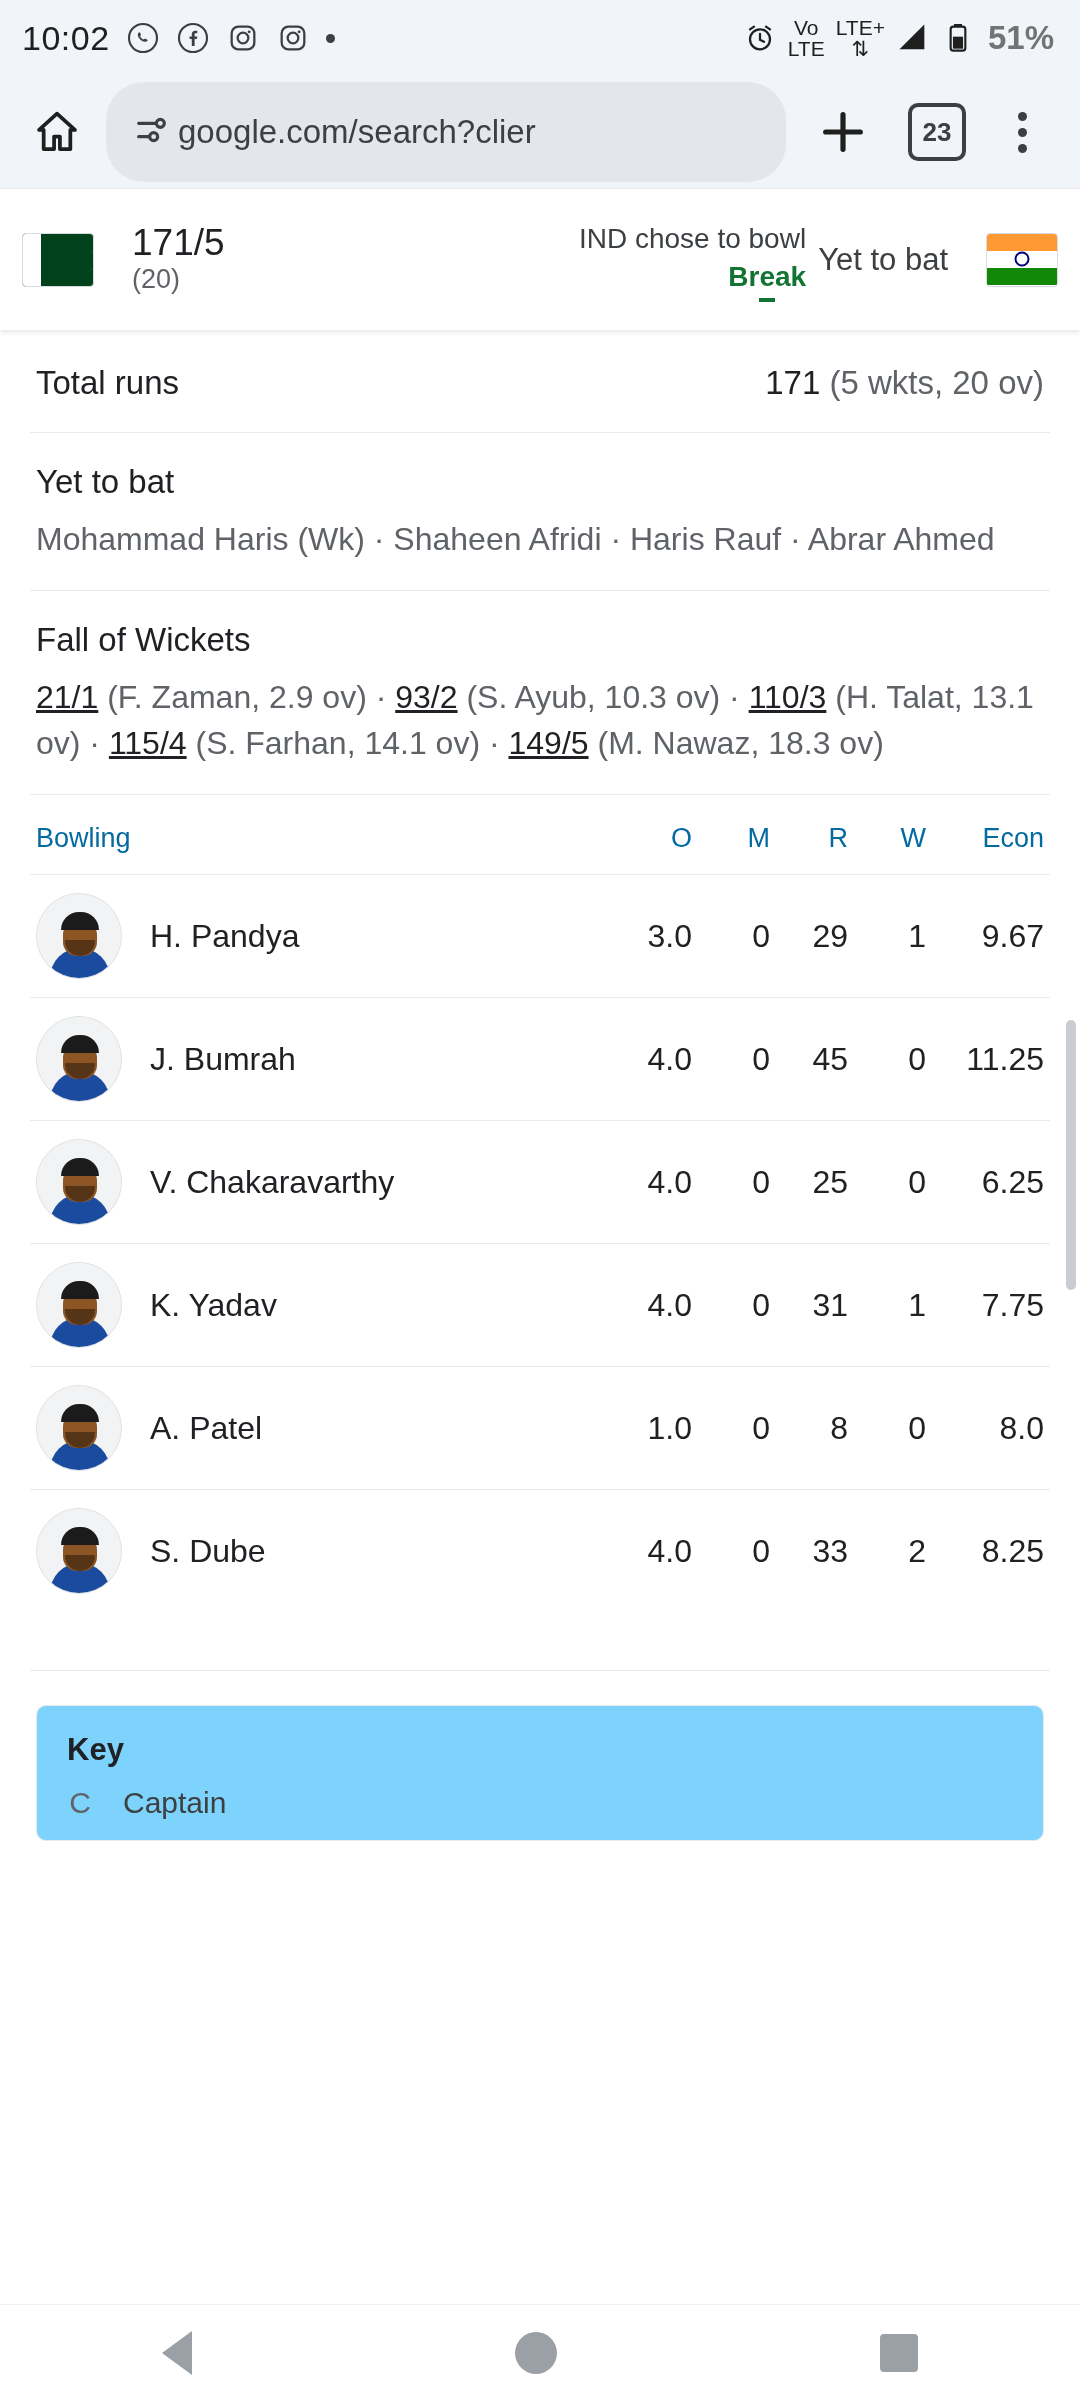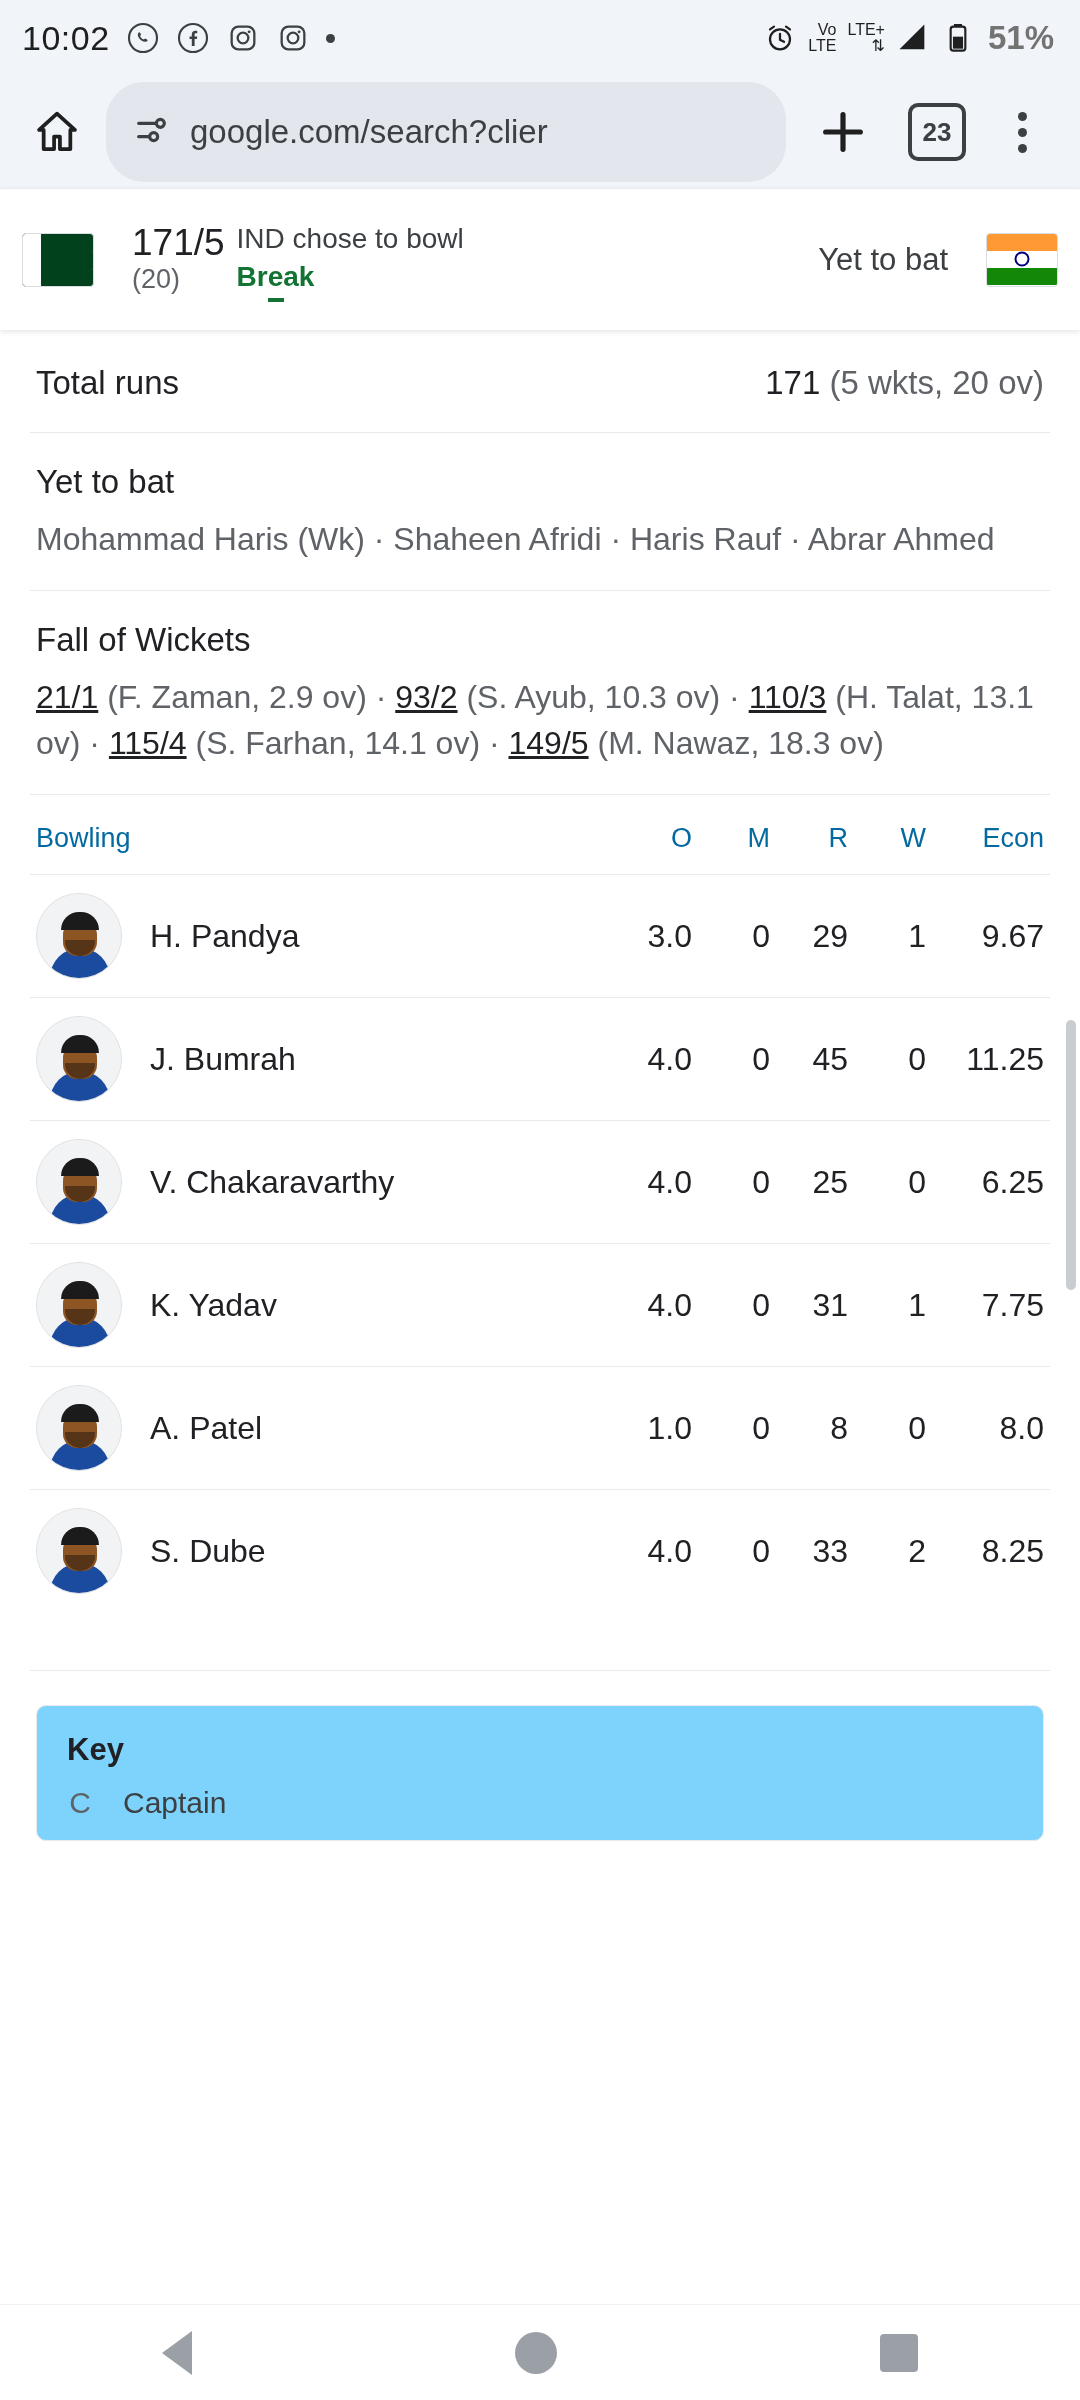--- a/index.html
+++ b/index.html
@@ -20,42 +20,42 @@
     justify-content: space-between;
     padding: 0 26px 0 22px;
   }
   .sb-left { display: flex; align-items: center; gap: 16px; }
   .sb-clock { font-size: 34px; color: #1f1f1f; letter-spacing: .5px; }
   .sb-icon { width: 34px; height: 34px; display: inline-flex; align-items: center; justify-content: center; }
   .sb-icon svg { display: block; }
   .sb-dot { width: 9px; height: 9px; border-radius: 50%; background: #3c4043; }
   .sb-right { display: flex; align-items: center; gap: 11px; }
   .sb-net { font-size: 15px; line-height: 1.0; color: #1f1f1f; text-align: center; }
-  .sb-net small { display: block; font-size: 16px; text-align: right; }
+  .sb-net small { display: block; font-size: 21px; }
   .sb-batt-pct { font-size: 33px; font-weight: bold; color: #737373; margin-left: 2px; }
 
   
   .browserbar {
     height: 112px;
     background: #f1f4f9;
     display: flex;
     align-items: center;
     padding: 0 26px 0 22px;
     gap: 8px;
   }
   .home-btn { width: 70px; height: 70px; display: flex; align-items: center; justify-content: center; }
   .omnibox {
     flex: 1;
     height: 100px;
     background: #e3e7ed;
     border-radius: 38px;
     display: flex;
     align-items: center;
     padding: 0 26px;
-    gap: 18px;
+    gap: 6px;
     margin-left: 6px;
     max-width: 700px;
   }
   .omni-url {
     font-size: 33px;
     color: #3c4043;
     white-space: nowrap;
     overflow: hidden;
   }
   .plus-btn { width: 78px; height: 78px; display: flex; align-items: center; justify-content: center; margin-left: 10px; }
@@ -100,21 +100,21 @@
   .flag-in { display: flex; flex-direction: column; }
   .flag-in span { display: block; height: 33.33%; }
   .flag-in .s1 { background: #ff9933; }
   .flag-in .s2 { background: #ffffff; position: relative; }
   .flag-in .s3 { background: #138808; }
   .flag-in .chakra { position: absolute; left: 50%; top: 50%; transform: translate(-50%,-50%); width: 15px; height: 15px; border: 2px solid #000080; border-radius: 50%; }
 
   .sh-score { margin-left: 26px; }
   .sh-runs { font-size: 37px; color: #202124; line-height: 1.05; }
   .sh-overs { font-size: 27px; color: #5f6368; margin-top: 2px; }
-  .sh-mid { flex: 1; text-align: left; margin-top: -4px; }
+  .sh-mid { flex: 1; text-align: right; margin-top: -4px; }
   .sh-toss { font-size: 28px; color: #3c4043; }
   .sh-break { font-size: 28px; font-weight: bold; color: #137333; margin-top: 6px; position: relative; display: inline-block; }
   .sh-break::after { content: ""; position: absolute; left: 50%; transform: translateX(-50%); bottom: -9px; width: 16px; height: 4px; background: #137333; }
   .sh-yet { font-size: 31px; color: #3c4043; margin-right: 26px; }
 
   
   .content { padding: 0 30px; position: relative; }
   .row-line { border-bottom: 1px solid #e8eaed; }
 
   .total-row {

